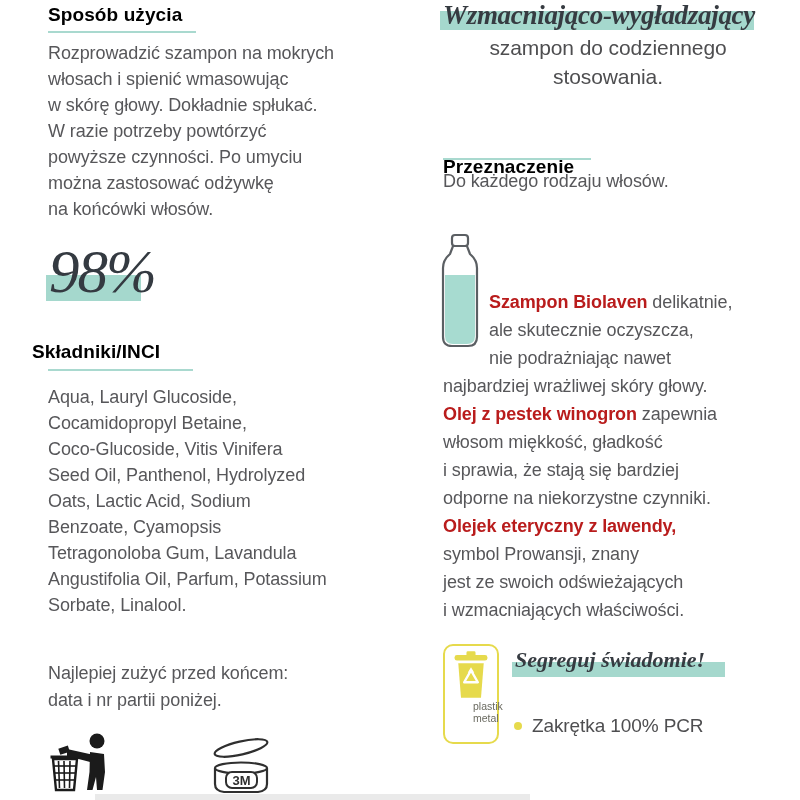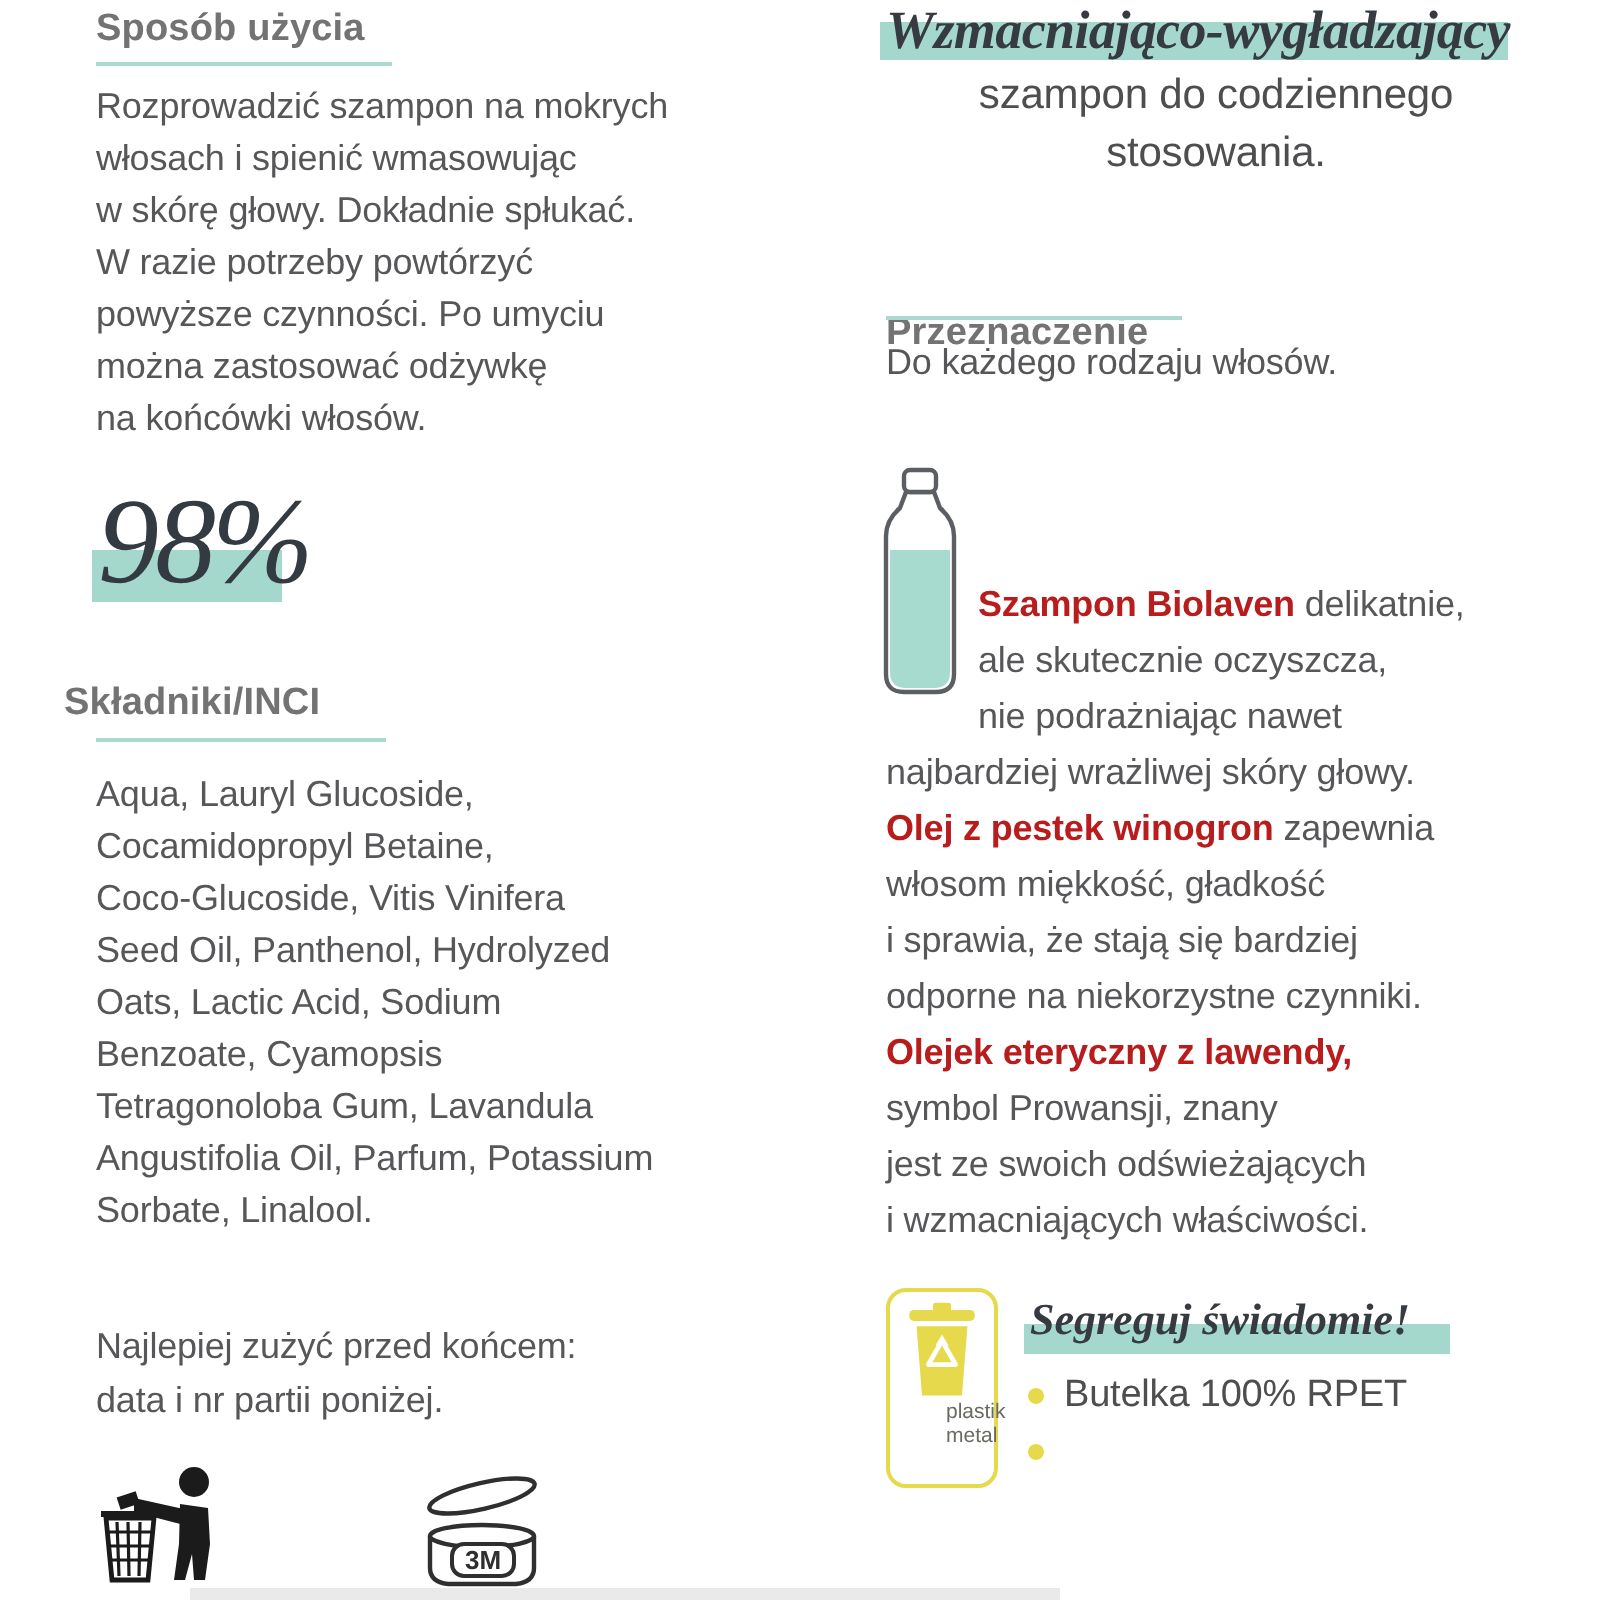--- a/index.html
+++ b/index.html
@@ -1,21 +1,21 @@
 <!DOCTYPE html>
 <html><head>
 <meta charset="utf-8">
 <style>
   html,body{margin:0;padding:0;background:#fff;}
   #label{
     position:relative;width:800px;height:800px;background:#ffffff;overflow:hidden;
     font-family:"Liberation Sans",sans-serif;color:#57575a;
   }
   .abs{position:absolute;}
-  .h{font-size:19px;font-weight:700;color:#737373;letter-spacing:.1px;}
+  .h{font-size:19px;font-weight:700;color:#000000;letter-spacing:.1px;}
   .rule{height:2px;background:#a9d9cf;}
   .body{font-size:18px;line-height:26px;color:#57575a;white-space:pre-line;letter-spacing:-.1px;}
   .highlight{background:#a5d8cd;}
   .serif-title{font-family:"Liberation Serif",serif;font-style:italic;font-weight:700;color:#363b41;}
   #pct-value{font-family:"Liberation Serif",serif;font-style:italic;font-weight:400;
              font-size:61px;line-height:1;color:#343a41;letter-spacing:-2px;}
   #pct-caption{left:150px;top:255px;line-height:25px;}
   #title{left:443px;top:-2px;font-size:27px;line-height:34px;letter-spacing:-.3px;}
   #subtitle{left:443px;top:33px;font-size:21px;line-height:29px;color:#4e4e50;}
   #description{left:443px;top:270px;width:344px;line-height:28px;}
@@ -133,22 +133,19 @@
       <path d="M22 21 L29.5 34 L14.5 34 Z" fill="none" stroke="#ffffff" stroke-width="2.6" stroke-linejoin="round"></path>
       <path d="M22 17.5 L25.6 23.5 L18.4 23.5 Z" fill="#ffffff"></path>
     </svg>
     <div id="recycle-label">plastik
 metal</div>
   </div>
 
   <div class="abs highlight" style="left:512px;top:662px;width:213px;height:15px;"></div>
   <div class="abs serif-title" id="seg-heading">Segreguj świadomie!</div>
 
-  <div class="abs bullet-row" style="top:687px;">
-    <span class="dot"></span>
-    <span class="bullet-text">Butelka 100% RPET</span>
-  </div>
   <div class="abs bullet-row" style="top:715px;">
     <span class="dot"></span>
+    <span class="bullet-text">Zakrętka 100% PCR</span>
   </div>
 
   <div class="abs" id="photo-edge"></div>
 </div>
 
 </body></html>

